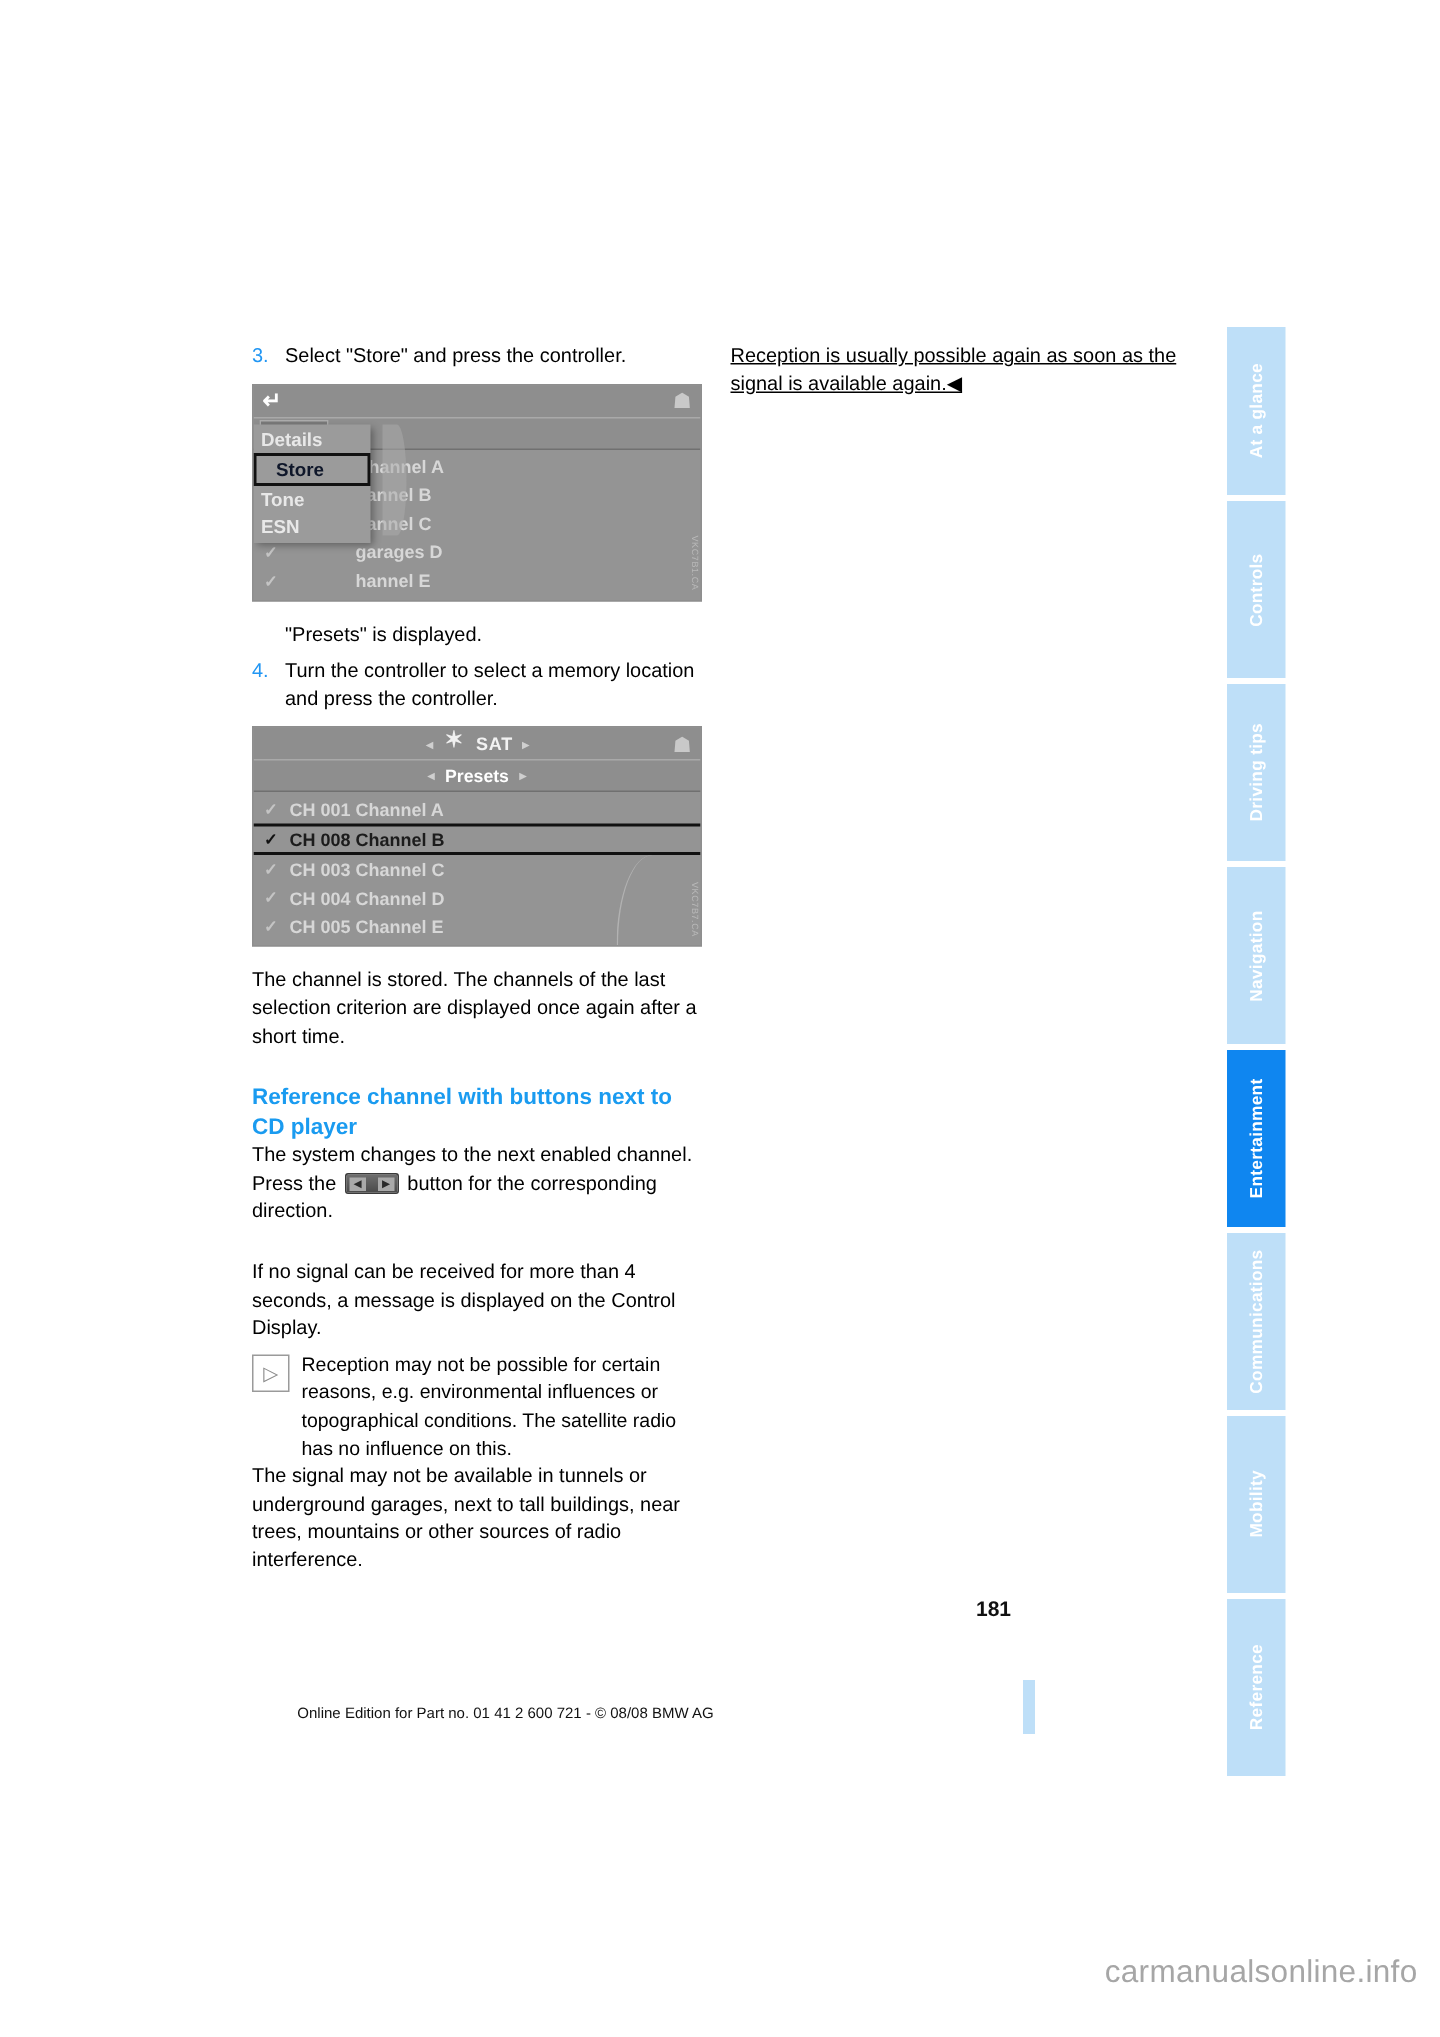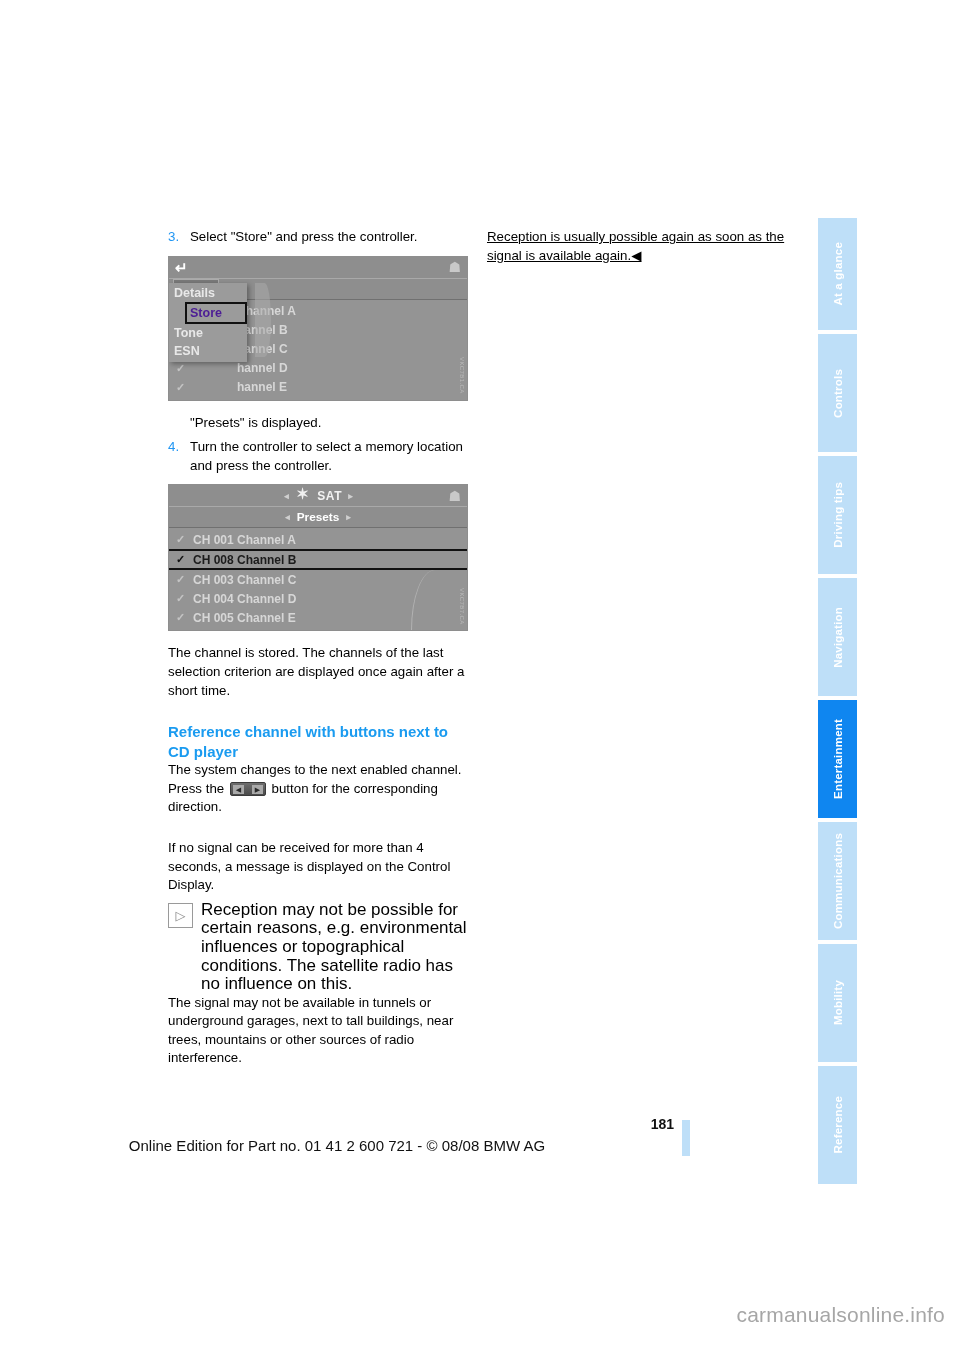--- a/index.html
+++ b/index.html
@@ -215,25 +215,24 @@
     box-shadow: 2px 2px 5px rgba(0,0,0,.35);
   }
   .popup-item {
     color: #e8e8e8;
     font-size: 12.5px;
     font-weight: bold;
     padding: 1px 0 1px 5px;
     line-height: 16px;
   }
   .popup-item.sel {
-    color: #4c1d95;
+    color: #0f172a;
     border: 2px solid #111111;
     background: #9b9b9b;
-    padding-left: 3px;
-    margin-left: 16px;
+    padding-left: 13px;
   }
   .popup-shade {
     position: absolute;
     left: 86px;
     top: 26px;
     width: 16px;
     height: 74px;
     background: rgba(170,170,170,.55);
     border-radius: 0 40% 40% 0 / 0 50% 50% 0;
   }
@@ -301,38 +300,38 @@
     width: 25px; height: 25px;
     border: 1px solid #9a9a9a;
     margin: 2px 8px 0 0;
     display: flex;
     align-items: center;
     justify-content: center;
     color: #8a8a8a;
     font-size: 13px;
     line-height: 1;
   }
-  .note-text { font-size: 17px; line-height: 18.6px; }
+  .note-text { font-size: 13px; line-height: 18.6px; }
 
   
   .folio {
     position: absolute;
-    left: 0; top: 1116px;
+    left: 0; top: 1064px;
     width: 674px;
     text-align: right;
     font-size: 14px;
     font-weight: bold;
     color: #111;
   }
   .imprint {
     position: absolute;
     left: 0; top: 1137px;
     width: 674px;
     text-align: center;
-    font-size: 15px;
+    font-size: 10px;
     color: #111;
   }
   .watermark {
     position: absolute;
     left: 0; top: 1303px;
     width: 945px;
     text-align: right;
     font-size: 21px;
     color: #a6a6a6;
     letter-spacing: .2px;
@@ -377,21 +376,21 @@
             <span>hannel B</span>
           </div>
           <div class="hmi-row">
             <span class="chk">✓</span>
             <span style="visibility:hidden">CH 003</span>&nbsp;
             <span>hannel C</span>
           </div>
           <div class="hmi-row">
             <span class="chk">✓</span>
             <span style="visibility:hidden">CH 004</span>&nbsp;
-            <span>hannel D</span>
+            <span>garages D</span>
           </div>
           <div class="hmi-row">
             <span class="chk">✓</span>
             <span style="visibility:hidden">CH 005</span>&nbsp;
             <span>hannel E</span>
           </div>
         </div>
 
         <div class="popup-shade"></div>
         <div class="popup">

